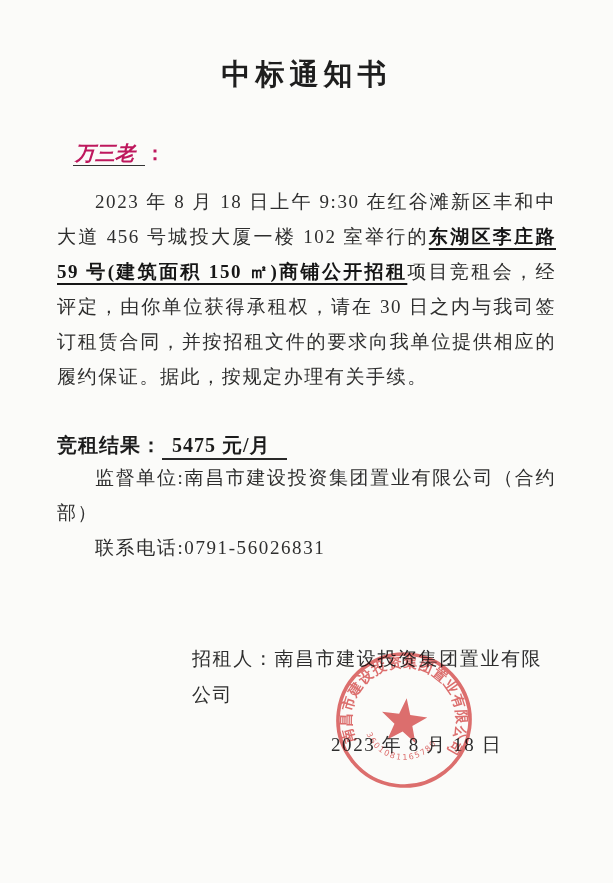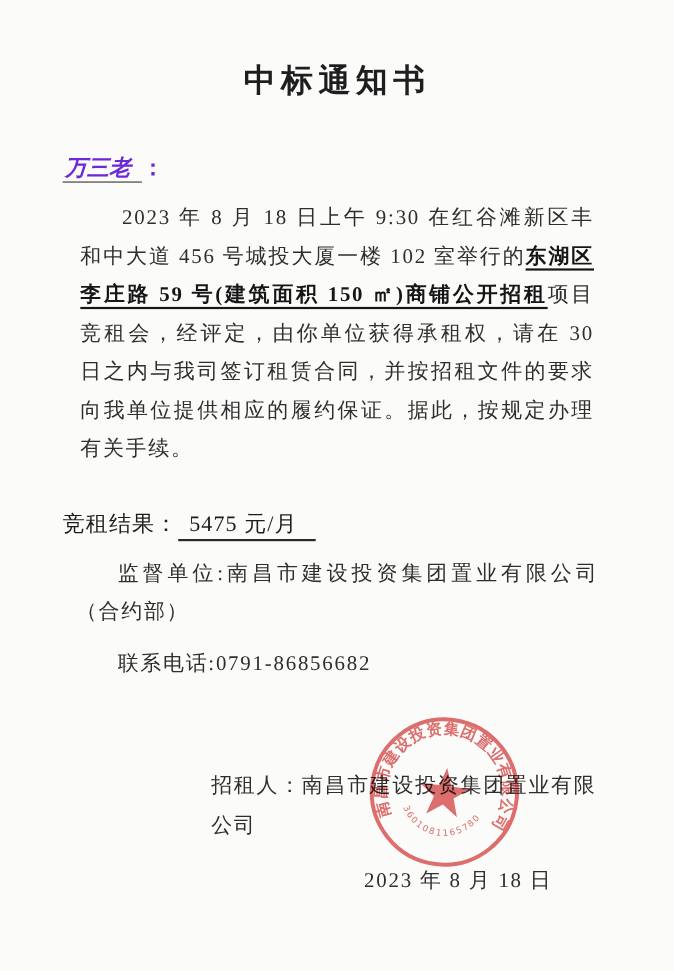--- a/index.html
+++ b/index.html
@@ -20,61 +20,61 @@
   .title {
     margin: 0 0 44px 0;
     text-align: center;
     font-size: 29px;
     font-weight: bold;
     letter-spacing: 5px;
     line-height: 40px;
     color: #1e1e1e;
   }
   .addressee {
-    margin: 0;
+    margin: 16px;
     font-size: 20px;
     font-weight: bold;
     line-height: 30px;
-    color: #6d28d9;
+    color: #be185d;
   }
   .addressee .name {
     border-bottom: 1.5px solid #333;
     padding: 0 10px 1px 2px;
     font-style: italic;
   }
   .body-para {
-    margin: 16px;
+    margin: 0;
     font-size: 19px;
     line-height: 35px;
     letter-spacing: 1.6px;
     text-align: justify;
     text-indent: 2em;
   }
   .para1 { margin-top: 13px; }
   .hl {
     font-weight: bold;
     color: #161616;
     text-decoration: underline;
     text-decoration-thickness: 1.8px;
     text-underline-offset: 5px;
   }
   .result-line {
     margin: 36px 0 0 0;
     font-size: 20px;
-    font-weight: normal;
+    font-weight: bold;
     line-height: 30px;
     color: #1c1c1c;
     letter-spacing: 1px;
   }
   .result-value {
     border-bottom: 2px solid #2a2a2a;
     padding: 0 16px 2px 10px;
   }
   .para2 { margin-top: 40px; }
-  .plain-line { margin: 12px; }
+  .plain-line { margin: 0; }
   .sign-block { margin-top: 76px; }
   .lessor-line {
     margin: 13px;
     padding-left: 122px;
     font-size: 19px;
     letter-spacing: 1.6px;
     line-height: 36px;
   }
   .date-line {
     margin: 0;
@@ -113,21 +113,21 @@
 
   <p class="addressee"><span class="name">万三老</span><span>：</span></p>
 
   <p class="body-para para1"><span>2023 年 8 月 18 日上午 9:30 在红谷滩新区丰和中大道 456 号城投大厦一楼 102 室举行的</span><span class="hl">东湖区李庄路 59 号(建筑面积 150 ㎡)商铺公开招租</span><span>项目竞租会，经评定，由你单位获得承租权，请在 30 日之内与我司签订租赁合同，并按招租文件的要求向我单位提供相应的履约保证。据此，按规定办理有关手续。</span></p>
 
   <p class="result-line"><span>竞租结果：</span><span class="result-value">5475 元/月</span></p>
 
 
   <p class="body-para plain-line">监督单位:南昌市建设投资集团置业有限公司（合约部）</p>
 
-  <p class="body-para plain-line">联系电话:0791-86856682</p>
+  <p class="body-para plain-line">联系电话:0791-56026831</p>
 
   <div class="sign-block">
     <p class="lessor-line"><span>招租人：</span><span>南昌市建设投资集团置业有限公司</span></p>
     <p class="date-line">2023 年 8 月 18 日</p>
   </div>
 
   <div class="seal">
     <svg viewBox="0 0 140 140" width="140" height="140">
       <defs>
         <path id="arcTop" d="M 24.1 96.5 A 53 53 0 1 1 115.9 96.5" fill="none"></path>

